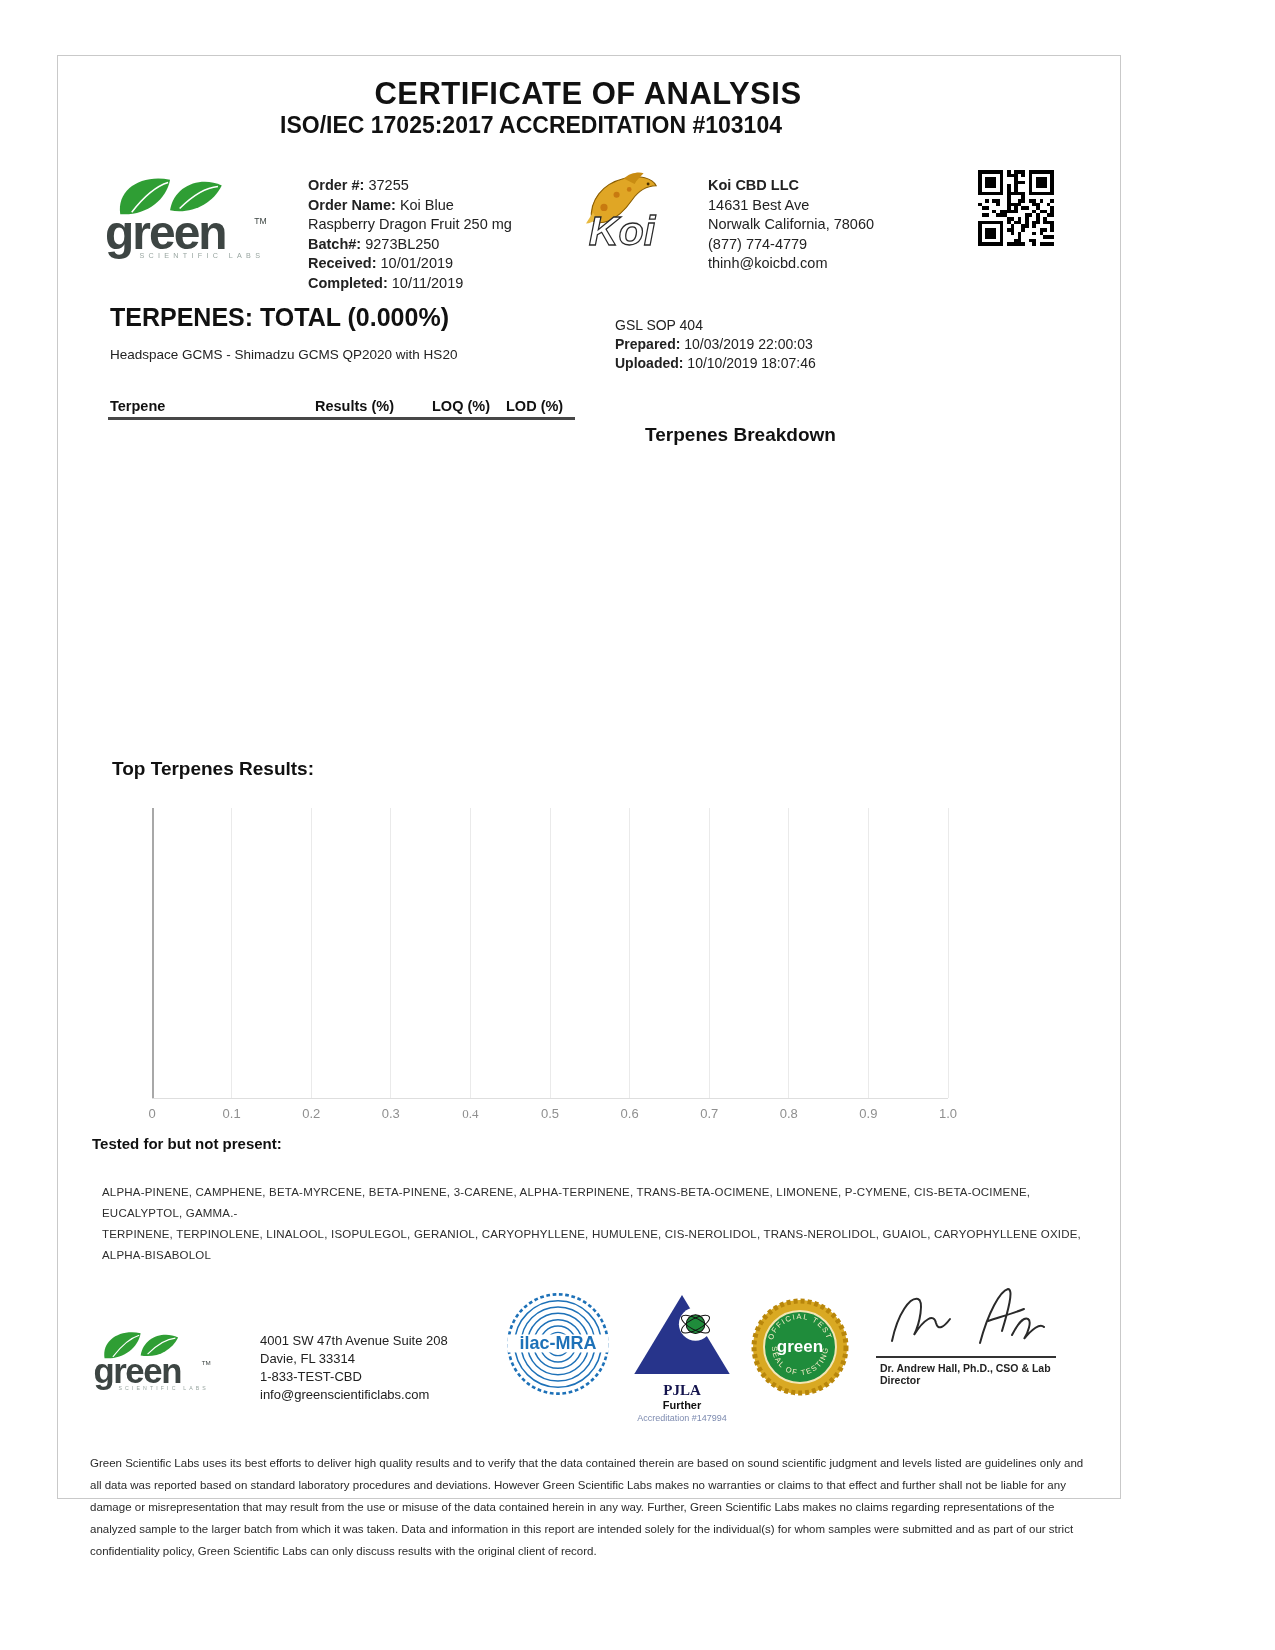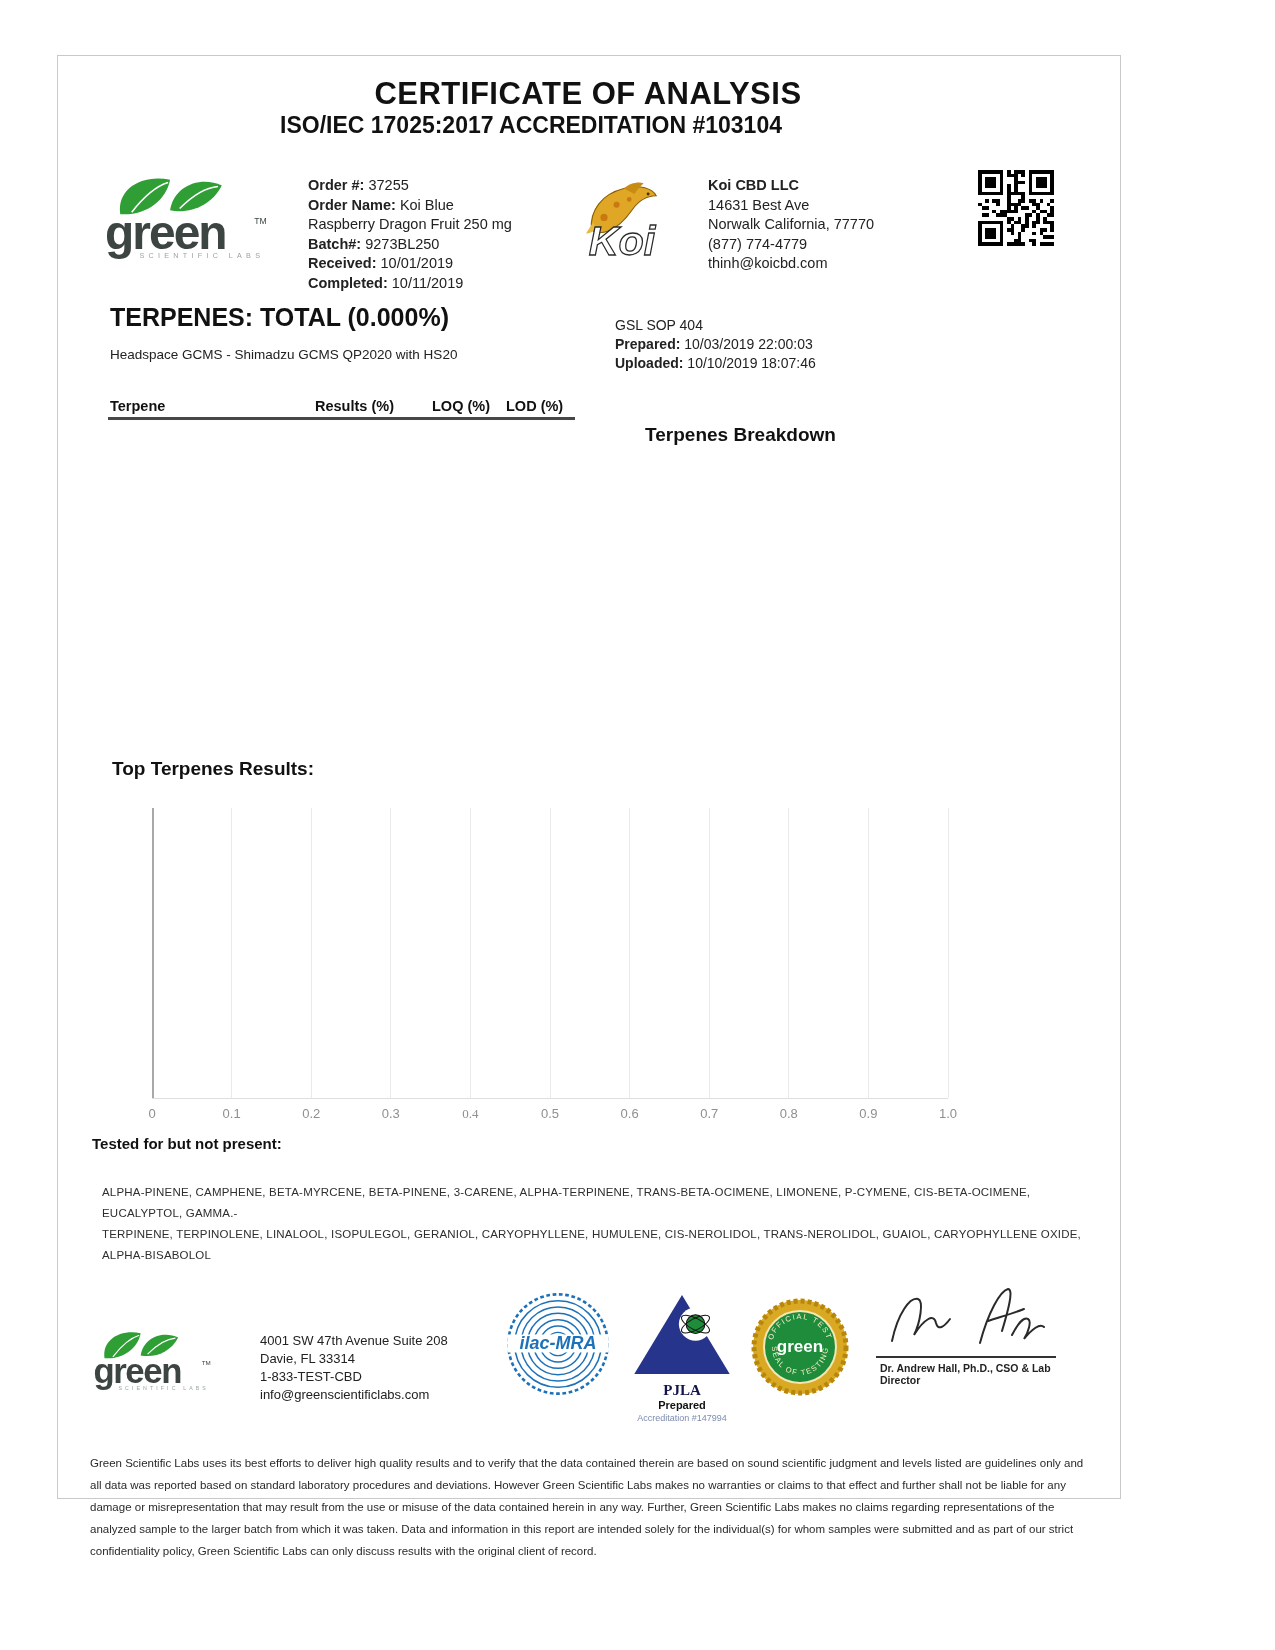--- a/index.html
+++ b/index.html
@@ -70,37 +70,37 @@
 
 <div class="abs order-info">
   <div class="info-line"><b>Order #:</b> <span>37255</span></div>
   <div class="info-line"><b>Order Name:</b> <span>Koi Blue</span></div>
   <div class="info-line">Raspberry Dragon Fruit 250 mg</div>
   <div class="info-line"><b>Batch#:</b> <span>9273BL250</span></div>
   <div class="info-line"><b>Received:</b> <span>10/01/2019</span></div>
   <div class="info-line"><b>Completed:</b> <span>10/11/2019</span></div>
 </div>
 
-<div class="abs" style="left:576px;top:176px;width:92px;height:90px;">
+<div class="abs" style="left:576px;top:166px;width:92px;height:90px;">
   <svg viewBox="0 0 100 100" width="92" height="90">
     <path d="M16,60 C14,38 28,20 52,14 C70,9 84,14 88,22 C76,22 68,28 61,38 C54,48 47,56 35,61 C27,64 20,63 16,60 Z" fill="#e0a625" stroke="#8a5d00" stroke-width="1.2"></path>
     <path d="M52,14 C58,8 68,6 74,8 C70,12 66,16 64,20 Z" fill="#c98c12"></path>
     <circle cx="30" cy="46" r="4" fill="#c87a10"></circle>
     <circle cx="44" cy="32" r="3.4" fill="#c87a10"></circle>
     <circle cx="58" cy="26" r="2.6" fill="#c87a10"></circle>
     <circle cx="79" cy="20" r="1.6" fill="#4a3000"></circle>
     <path d="M22,58 C18,62 14,64 10,64 C14,58 16,54 18,52 Z" fill="#e8b93f"></path>
     <text x="50" y="88" font-family="Liberation Serif" ,="" serif="" font-size="46" font-weight="bold" font-style="italic" text-anchor="middle" fill="#ffffff" stroke="#2a2a2a" stroke-width="1.4">Koi</text>
   </svg>
 </div>
 
 <div class="abs client-info">
   <div class="info-line" style="font-weight:bold;">Koi CBD LLC</div>
   <div class="info-line">14631 Best Ave</div>
-  <div class="info-line">Norwalk California, 77770</div>
+  <div class="info-line">Norwalk California, 78060</div>
   <div class="info-line">(877) 774-4779</div>
   <div class="info-line">thinh@koicbd.com</div>
 </div>
 
 <div class="abs" style="left:978px;top:170px;width:76px;height:76px;">
   <svg viewBox="0 0 84 84" width="76" height="76" shape-rendering="crispEdges">
       <rect x="0" y="0" width="28" height="28" fill="#000"></rect>
       <rect x="4" y="4" width="20" height="20" fill="#fff"></rect>
       <rect x="8" y="8" width="12" height="12" fill="#000"></rect>
       <rect x="56" y="0" width="28" height="28" fill="#000"></rect>
@@ -297,21 +297,21 @@
   </svg>
 </div>
 
 <div class="abs footer-address">
   <div>4001 SW 47th Avenue Suite 208</div>
   <div>Davie, FL 33314</div>
   <div>1-833-TEST-CBD</div>
   <div>info@greenscientificlabs.com</div>
 </div>
 
-<div class="abs" style="left:505px;top:1288px;width:106px;height:112px;font-style:italic;">
+<div class="abs" style="left:505px;top:1288px;width:106px;height:112px;">
   <svg viewBox="0 0 100 106" width="106" height="112">
     <g fill="none" stroke="#1d71b8">
       <circle cx="50" cy="53" r="47" stroke-width="2.5" stroke-dasharray="3.5,2.5"></circle>
       <circle cx="50" cy="53" r="41" stroke-width="1.4"></circle>
       <circle cx="50" cy="53" r="35" stroke-width="1.4"></circle>
       <circle cx="50" cy="53" r="29" stroke-width="1.4"></circle>
       <circle cx="50" cy="53" r="23" stroke-width="1.4"></circle>
       <circle cx="50" cy="53" r="17" stroke-width="1.4"></circle>
       <circle cx="50" cy="53" r="11" stroke-width="1.4"></circle>
       <circle cx="50" cy="53" r="5" stroke-width="1.4"></circle>
@@ -323,21 +323,21 @@
 
 <div class="pjla-wrap abs">
   <svg viewBox="0 0 100 80" width="104" height="83">
     <polygon points="50,2 96,78 4,78" fill="#27348b"></polygon>
     <circle cx="63" cy="30" r="16" fill="#ffffff"></circle>
     <circle cx="63" cy="30" r="9" fill="#1f8c3b" stroke="#111111" stroke-width="1"></circle>
     <ellipse cx="63" cy="30" rx="15" ry="5.5" fill="none" stroke="#111111" stroke-width="1" transform="rotate(-28 63 30)"></ellipse>
     <ellipse cx="63" cy="30" rx="15" ry="5.5" fill="none" stroke="#111111" stroke-width="1" transform="rotate(28 63 30)"></ellipse>
   </svg>
   <div class="pjla-name">PJLA</div>
-  <div class="pjla-sub">Prepared</div>
+  <div class="pjla-sub">Further</div>
   <div class="pjla-acc">Accreditation #147994</div>
 </div>
 
 <div class="abs" style="left:750px;top:1297px;width:100px;height:100px;">
   <svg viewBox="0 0 100 100" width="100" height="100">
     <circle cx="50" cy="50" r="47" fill="#d9a923"></circle>
     <circle cx="50" cy="50" r="46" fill="none" stroke="#b8860b" stroke-width="5" stroke-dasharray="4,3"></circle>
     <circle cx="50" cy="50" r="36" fill="#1f8c3b" stroke="#f3e6b3" stroke-width="2"></circle>
     <defs>
       <path id="sealTopArc" d="M 50,50 m -28,0 a 28,28 0 1,1 56,0"></path>

